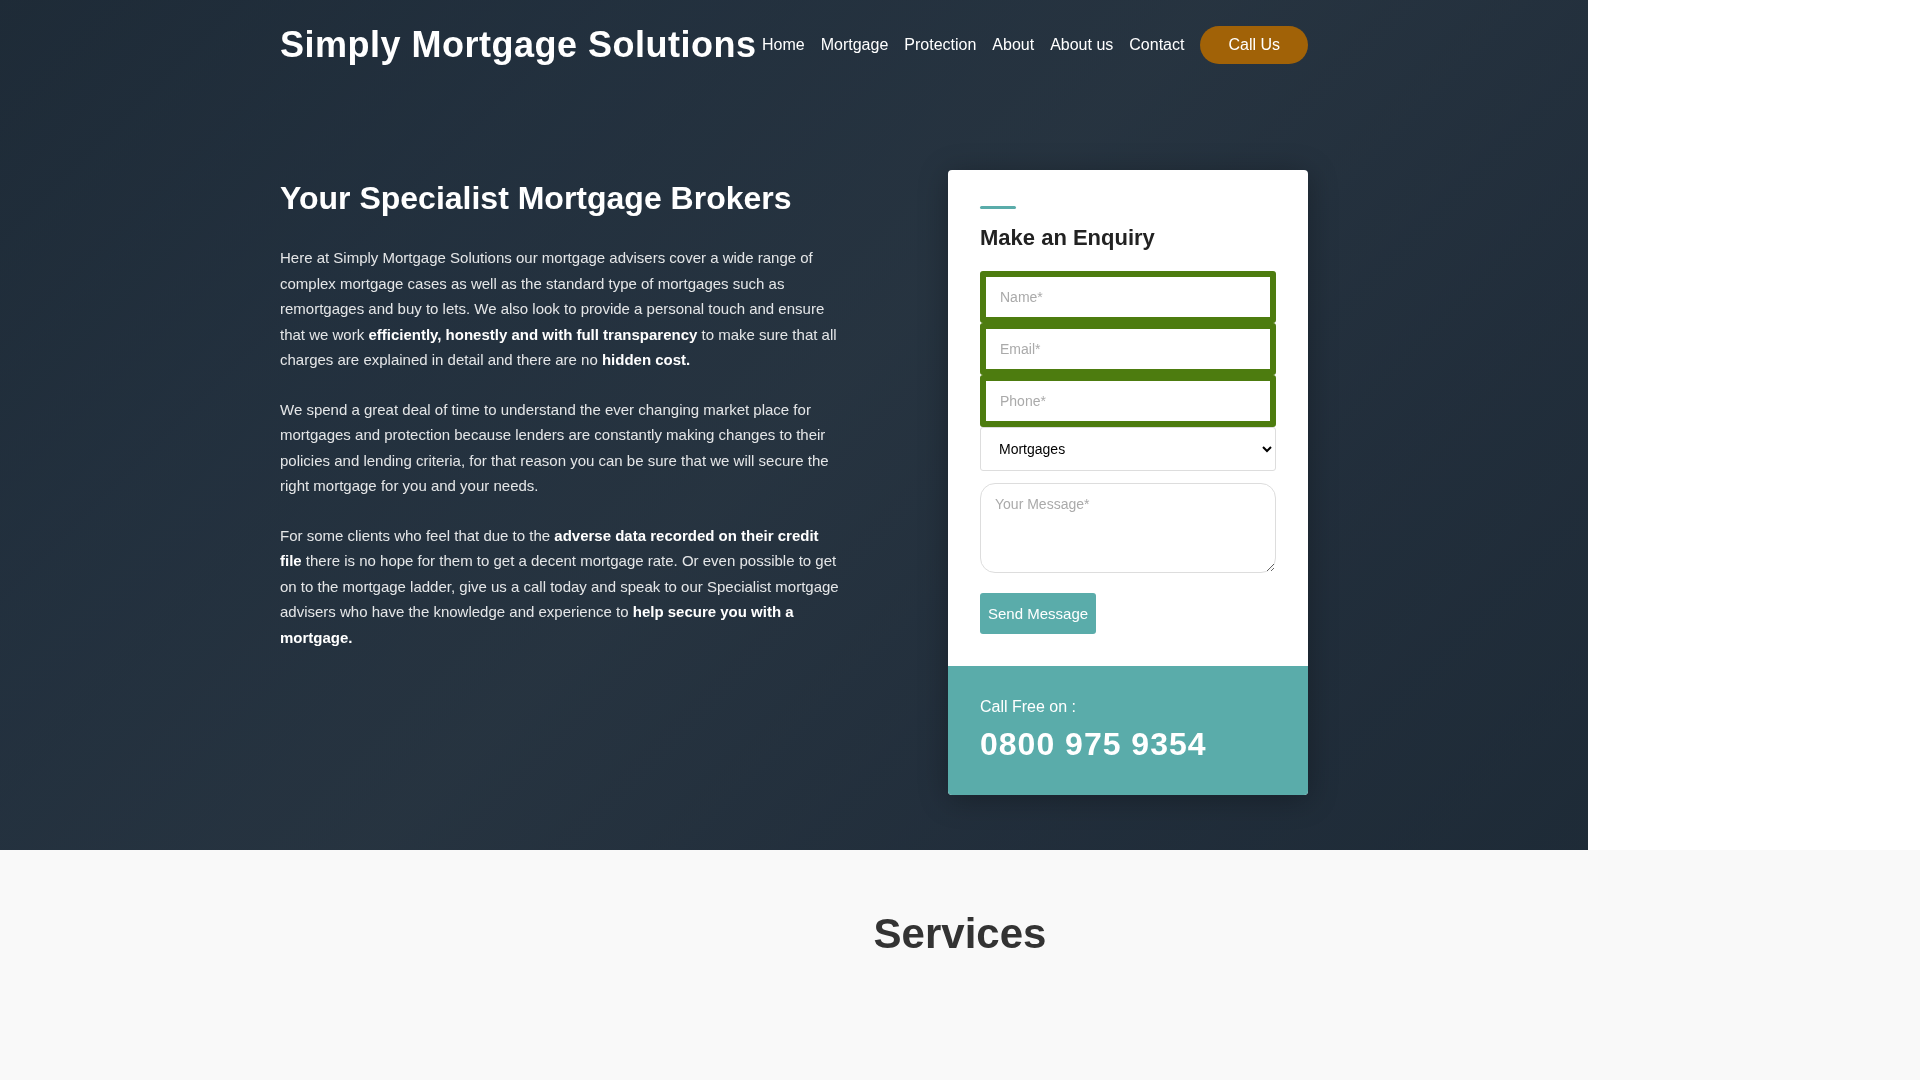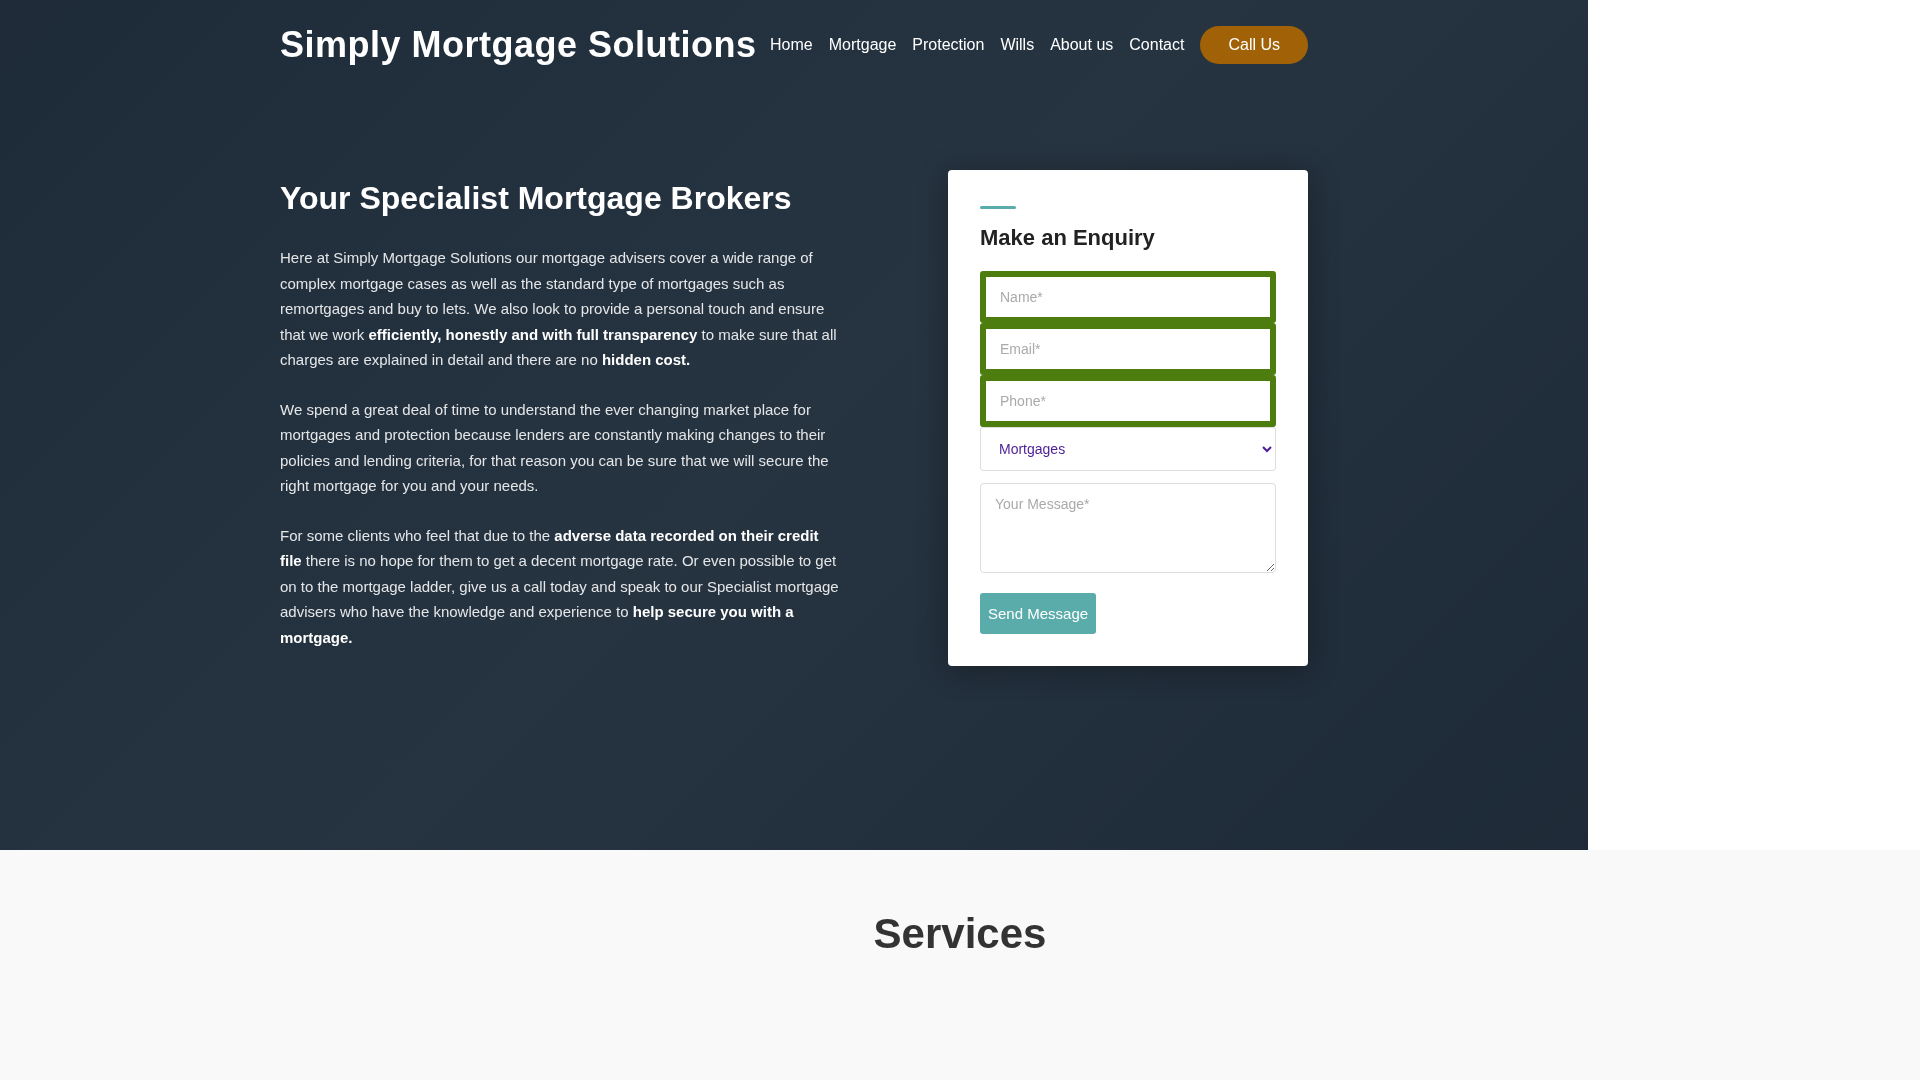--- a/index.html
+++ b/index.html
@@ -160,32 +160,32 @@
     .form-input::placeholder {
       color: #aaa;
     }
 
     .form-select {
       width: 100%;
       padding: 12px 14px;
       border: 1px solid #ddd;
       border-radius: 3px;
       font-size: 14px;
-      color: #4c1d95;
+      color: #000000;
       margin-bottom: 12px;
       background: #fff;
       appearance: auto;
       cursor: pointer;
     }
 
     .form-textarea {
       width: 100%;
       padding: 12px 14px;
       border: 1px solid #ddd;
-      border-radius: 4px;
+      border-radius: 15px;
       font-size: 14px;
       color: #555;
       margin-bottom: 16px;
       resize: vertical;
       min-height: 90px;
       outline: none;
       font-family: inherit;
     }
 
     .form-textarea::placeholder {
@@ -264,21 +264,21 @@
       <li>
         <a>Home</a>
       </li>
       <li>
         <a>Mortgage</a>
       </li>
       <li>
         <a>Protection</a>
       </li>
       <li>
-        <a>Wills</a>
+        <a>About</a>
       </li>
       <li>
         <a>About us</a>
       </li>
       <li>
         <a>Contact</a>
       </li>
       <li>
         <button class="btn-call">Call Us</button>
       </li>
@@ -317,19 +317,23 @@
           <option>Protection</option>
           <option>Wills</option>
           <option>Other</option>
         </select>
 
         <textarea class="form-textarea" placeholder="Your Message*" style=""></textarea>
 
         <button class="btn-send">Send Message</button>
       </div>
 
+      <div class="call-section">
+        <p class="call-label">Call Free on :</p>
+        <p class="call-number">0800 975 9354</p>
+      </div>
     </div>
   </div>
 </div>
 
 <div class="services-section">
   <h2 class="services-title-partial">Services</h2>
 </div>
 
 </body></html>

